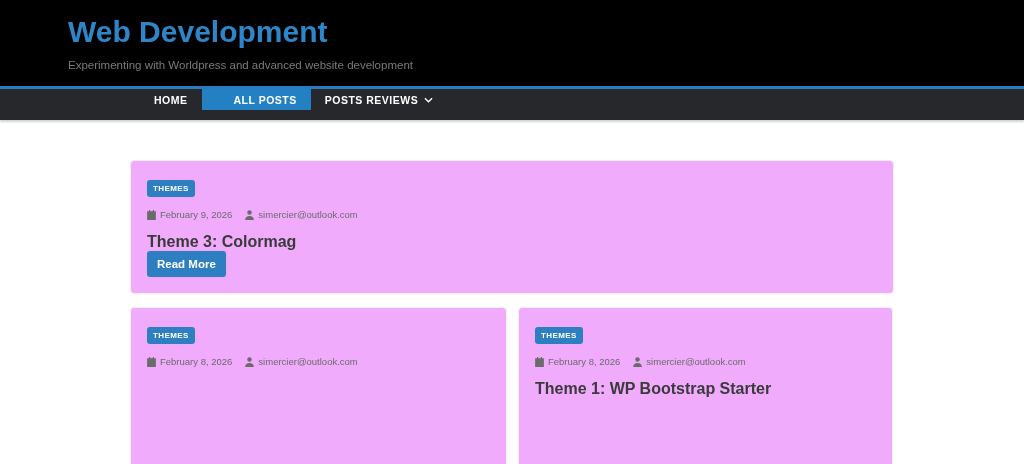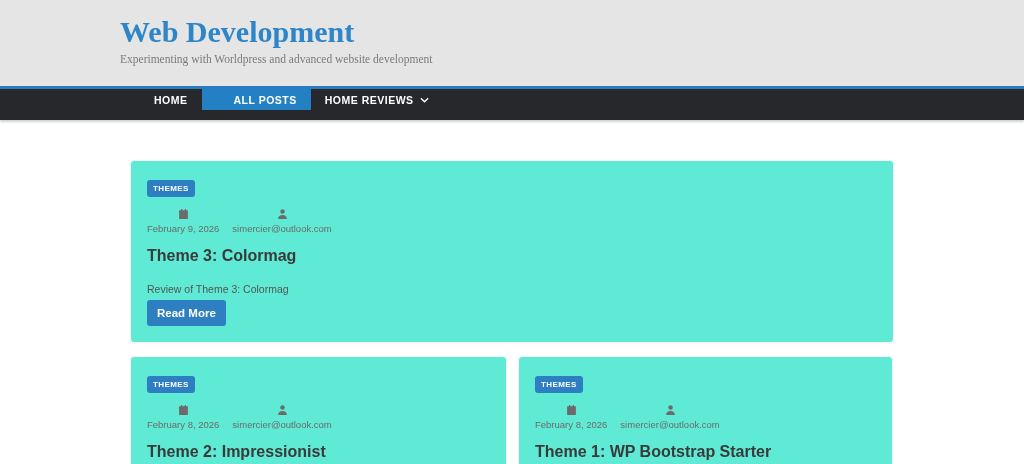--- a/index.html
+++ b/index.html
@@ -1,48 +1,48 @@
 <!DOCTYPE html>
 <html><head>
 <meta charset="utf-8">
 <style>
   * { margin:0; padding:0; box-sizing:border-box; }
   html,body { width:1024px; height:464px; overflow:hidden; background:#ffffff;
               font-family:"Liberation Sans", sans-serif; }
 
   
-  .site-header { height:86px; padding:16px 0 0 120px; background:#e5e5e5;font-family:Liberation Serif, serif; }
+  .site-header { height:86px; padding:16px 0 0 68px; background:#000000; }
   .site-title  { font-size:30px; line-height:32px; font-weight:600; color:#2e86c8; cursor:pointer; }
-  .site-tagline{ margin-top:4px; font-size:11.5px; line-height:14px; color:#7a7a7a; }
+  .site-tagline{ margin-top:10px; font-size:11.5px; line-height:14px; color:#7a7a7a; }
 
   
   .navbar { height:34px; border-top:3px solid #2c7abf; background:#26282b;
             box-shadow:0 2px 2px rgba(0,0,0,0.18); }
   .nav-inner { margin-left:140px; display:flex; height:21px; }
   .nav-item { display:flex; align-items:center; gap:6px; padding:0 14px;
               color:#ffffff; font-size:10.5px; font-weight:700; letter-spacing:0.5px;
               cursor:pointer; white-space:nowrap; }
   .nav-item.active { background:#2380c3;padding-left:32px; }
   .nav-item svg { display:block; margin-top:1px; }
 
   
   .content { padding:40px 130px 0 130px; }
-  .card { background:#5eead4; border:1px solid #f3f3f3; border-radius:4px;
+  .card { background:#f0abfc; border:1px solid #f3f3f3; border-radius:4px;
           padding:16px; box-shadow:0 1px 2px rgba(0,0,0,0.03); }
   .card-full { margin-bottom:13px; }
   .cards-row { display:grid; grid-template-columns:377px 375px; gap:11px; }
   .cards-row .card { min-height:200px; }
 
   .badge { display:inline-block; background:#2d7fc1; color:#ffffff;
            font-size:8px; font-weight:700; letter-spacing:0.4px;
            padding:4px 6px; border-radius:3px; cursor:pointer; }
 
   .meta { display:flex; align-items:center; gap:13px; margin-top:12px;
           color:#6b6b6b; font-size:9.5px; }
-  .meta-item { display:flex; align-items:center; gap:4px; cursor:pointer;flex-direction:column; }
+  .meta-item { display:flex; align-items:center; gap:4px; cursor:pointer; }
   .meta-item svg { display:block; }
 
   .post-title { margin-top:13px; font-size:16px; font-weight:700; color:#3a3a3a; cursor:pointer; }
 
   .excerpt { margin-top:13px; font-size:10.5px; line-height:22px; color:#555555; }
 
   .read-more { display:inline-block; background:#2d7fc1; color:#ffffff;
                border:none; border-radius:3px; font-family:"Liberation Sans", sans-serif;
                font-size:11.5px; font-weight:700; padding:7px 10px; cursor:pointer;
                min-width:70px; }
@@ -57,21 +57,21 @@
 
 <nav class="navbar">
   <div class="nav-inner">
     <div class="nav-item">
       <span>HOME</span>
     </div>
     <div class="nav-item active">
       <span>ALL POSTS</span>
     </div>
     <div class="nav-item">
-      <span>HOME REVIEWS</span>
+      <span>POSTS REVIEWS</span>
       <span>
         <svg width="9" height="6" viewBox="0 0 10 6">
             <path d="M1 1l4 4 4-4" stroke="#ffffff" stroke-width="1.5" fill="none"></path>
           </svg>
       </span>
     </div>
   </div>
 </nav>
 
 <main class="content">
@@ -92,21 +92,20 @@
         <span>
           <svg width="9" height="10" viewBox="0 0 14 16">
               <circle cx="7" cy="4" r="3.6" fill="#6b6b6b"></circle>
               <path d="M0 16c0-4.2 3-6.6 7-6.6s7 2.4 7 6.6z" fill="#6b6b6b"></path>
             </svg>
         </span>
         <span>simercier@outlook.com</span>
       </span>
     </div>
     <h2 class="post-title">Theme 3: Colormag</h2>
-    <p class="excerpt">Review of Theme 3: Colormag</p>
     <button class="read-more">Read More</button>
   </article>
 
   <div class="cards-row">
 
     <article class="card">
       <span class="badge">THEMES</span>
       <div class="meta">
         <span class="meta-item">
           <span>
@@ -120,21 +119,20 @@
         <span class="meta-item">
           <span>
             <svg width="9" height="10" viewBox="0 0 14 16">
                 <circle cx="7" cy="4" r="3.6" fill="#6b6b6b"></circle>
                 <path d="M0 16c0-4.2 3-6.6 7-6.6s7 2.4 7 6.6z" fill="#6b6b6b"></path>
               </svg>
           </span>
           <span>simercier@outlook.com</span>
         </span>
       </div>
-      <h2 class="post-title">Theme 2: Impressionist</h2>
       
     </article>
 
     <article class="card">
       <span class="badge">THEMES</span>
       <div class="meta">
         <span class="meta-item">
           <span>
             <svg width="9" height="10" viewBox="0 0 14 16">
                 <path fill="#6b6b6b" d="M3 0h2v2h4V0h2v2h3v14H0V2h3V0zM1.5 6.5h11v8h-11v-8z"></path>

